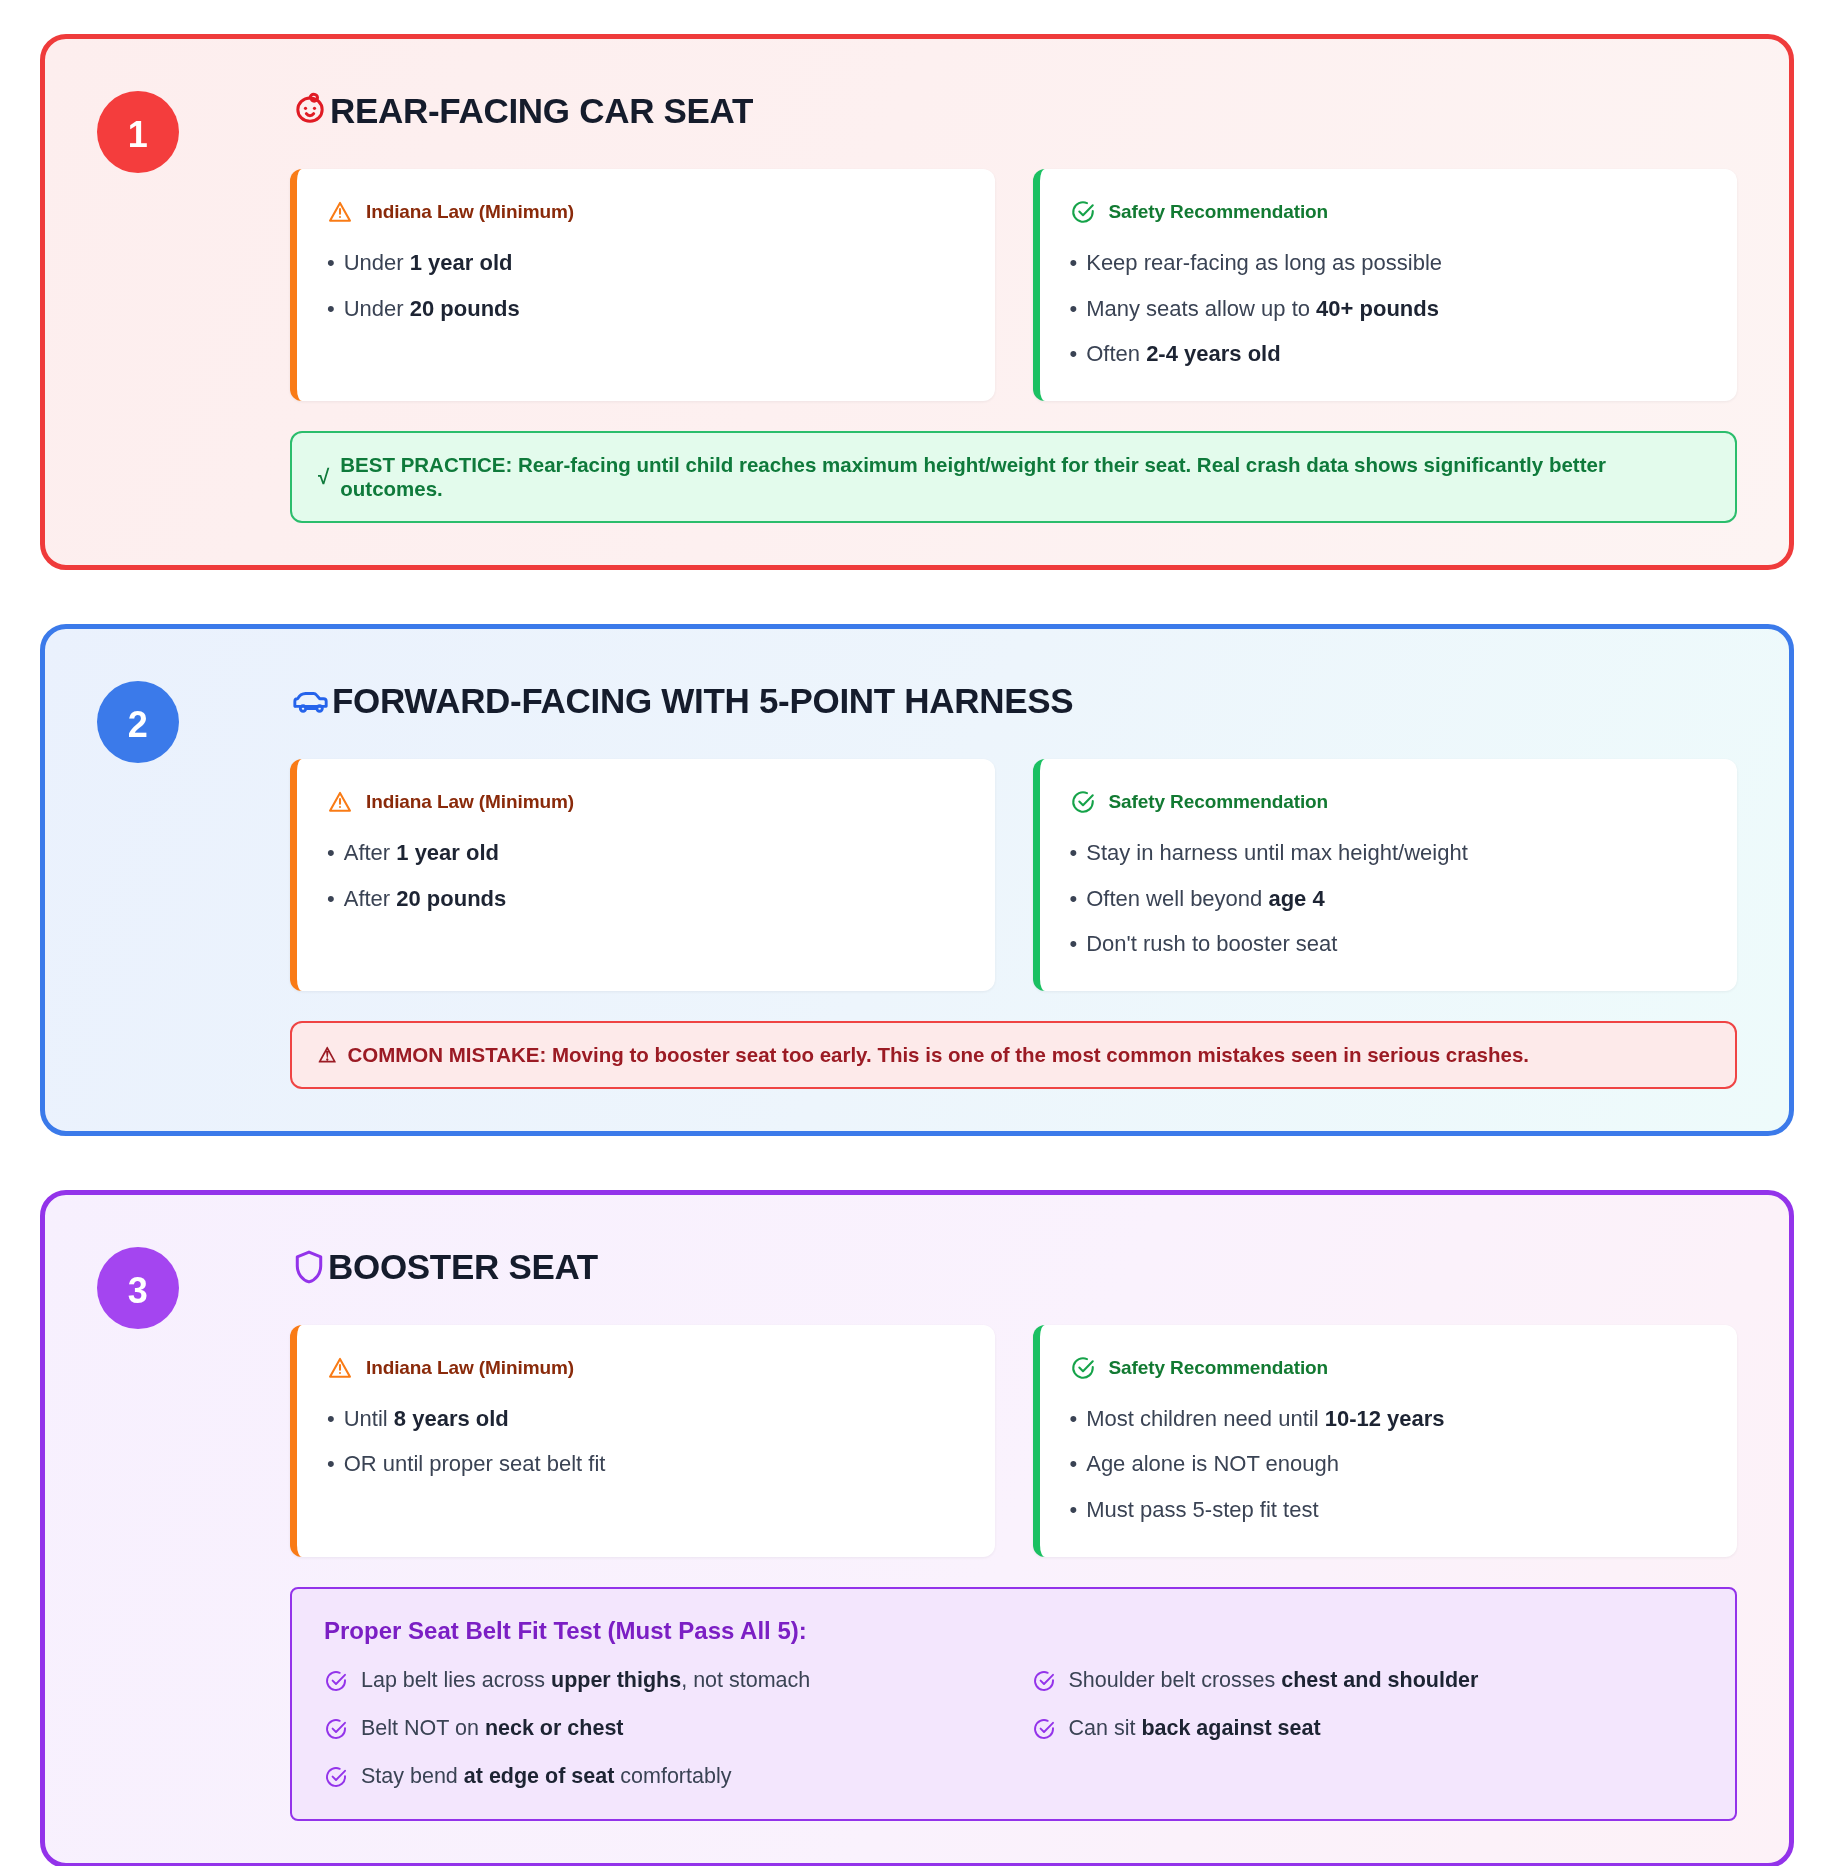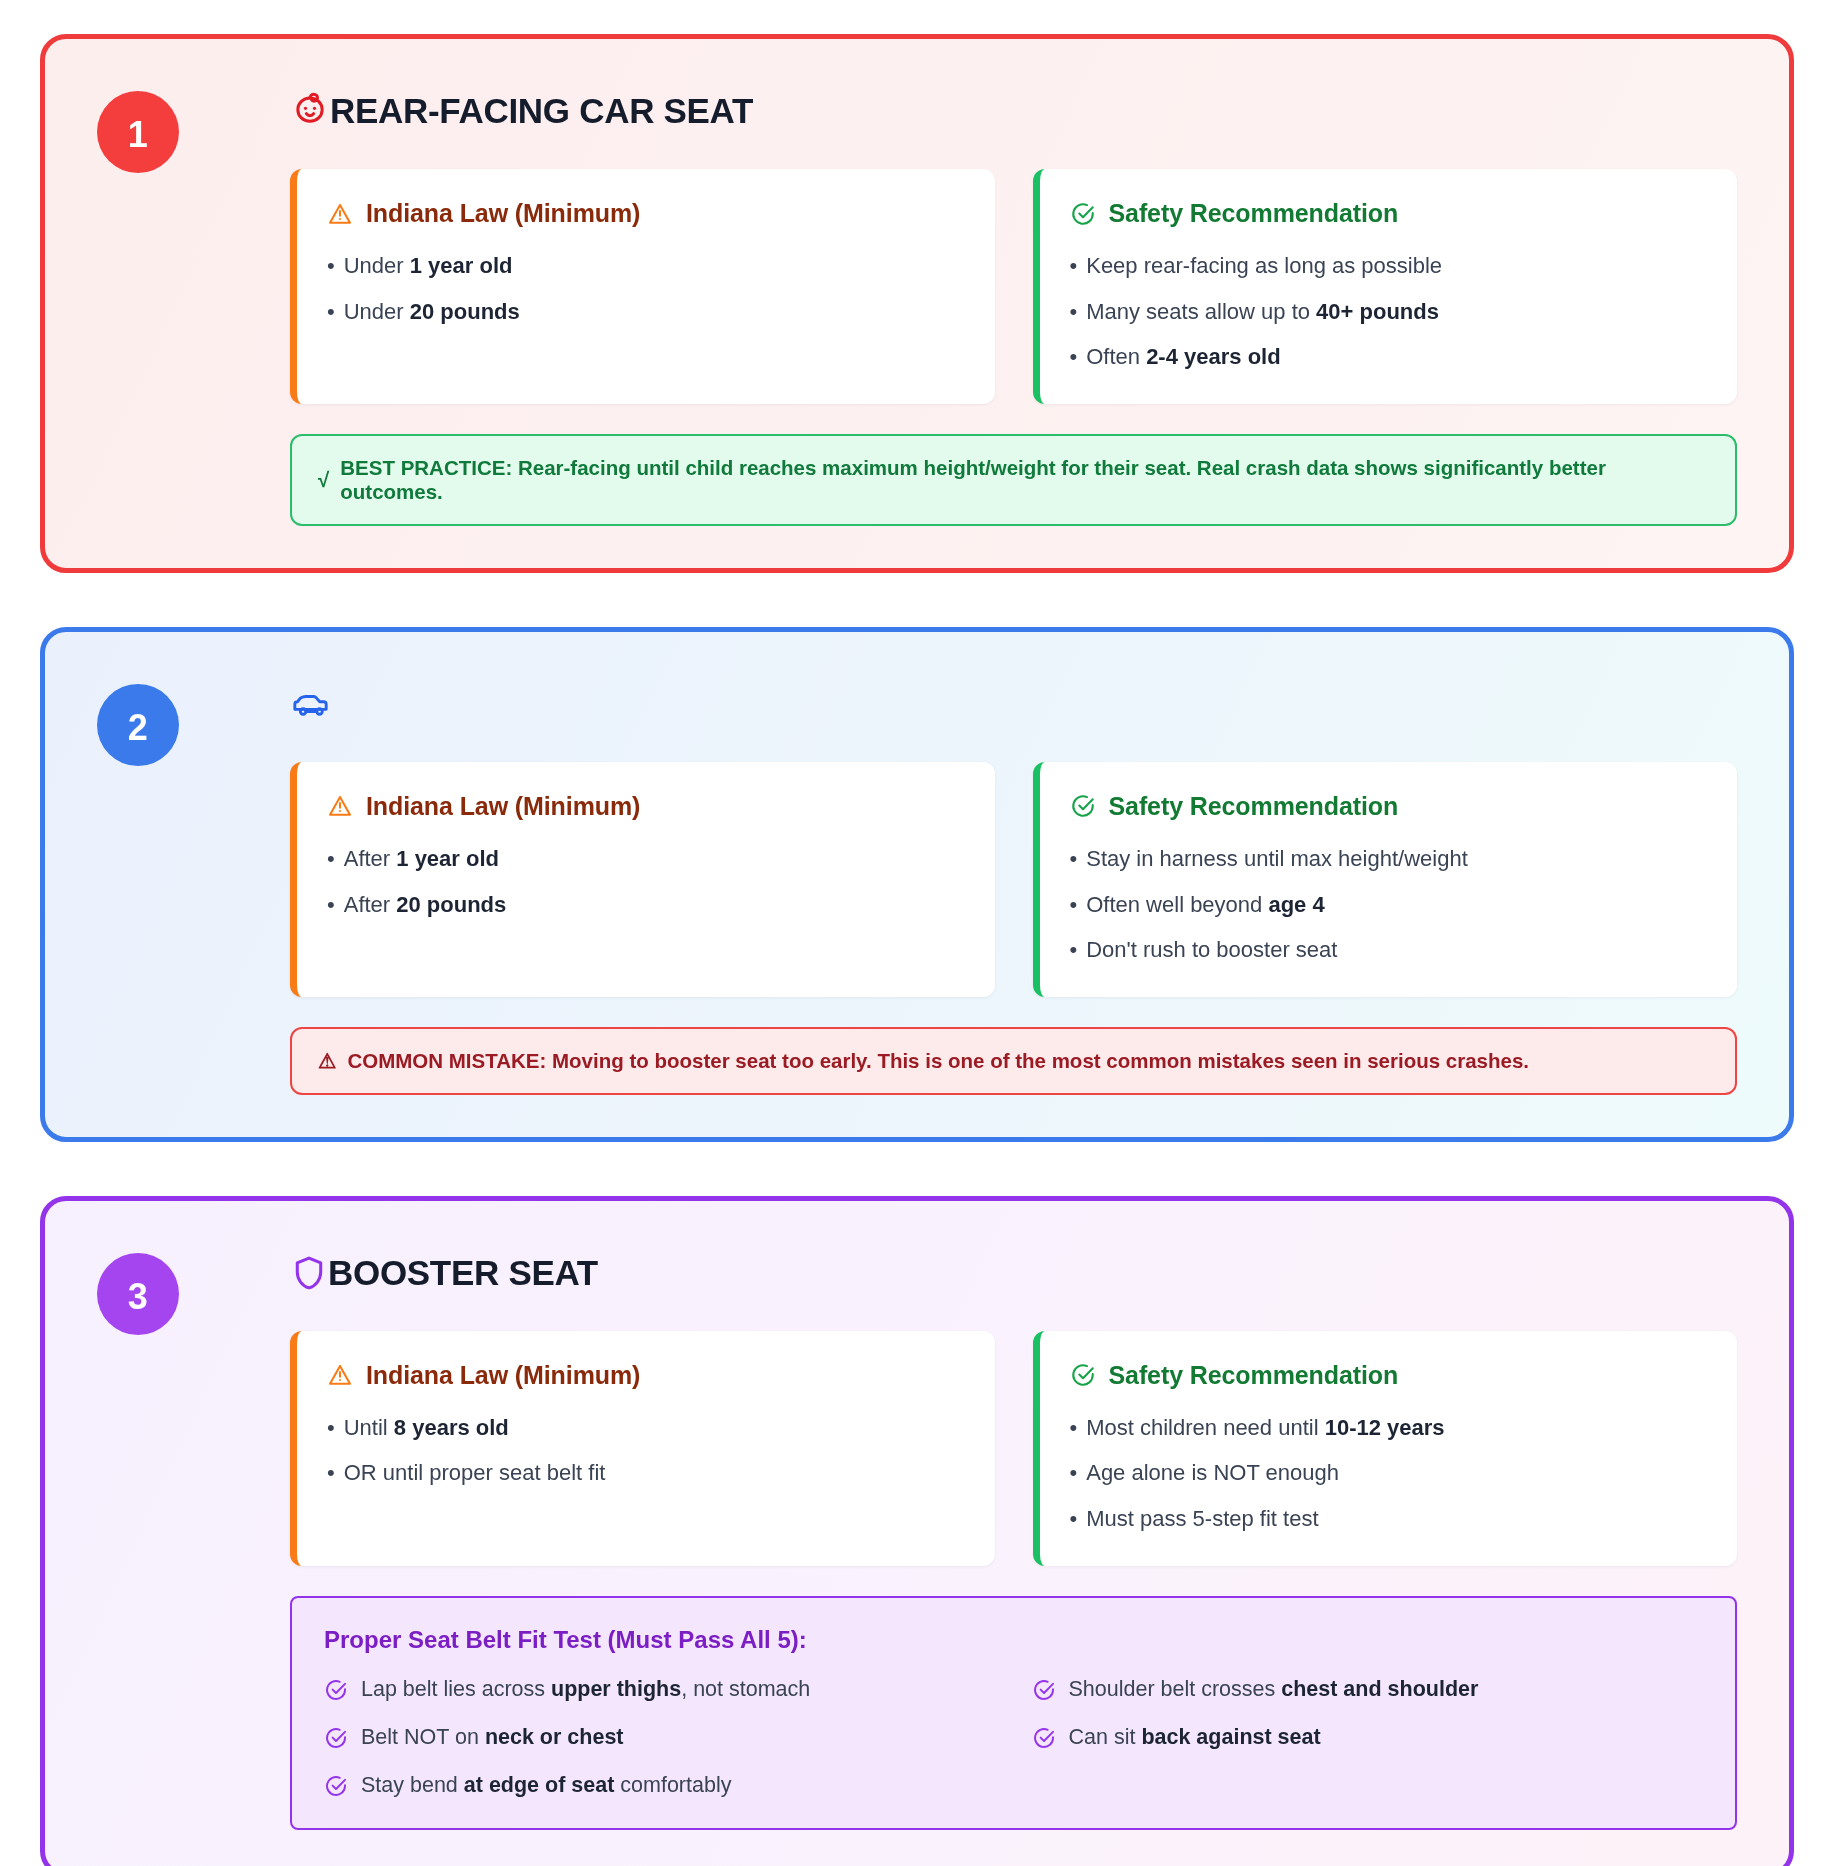--- a/index.html
+++ b/index.html
@@ -91,21 +91,21 @@
   .panel.law { border-left-color: #f97b16; }
   .panel.rec { border-left-color: #1bc062; }
 
   .panel-head {
     display: flex;
     align-items: center;
     gap: 13px;
     margin-bottom: 26px;
   }
   .panel-head .ph-title {
-    font-size: 25px;
+    font-size: 19px;
     font-weight: bold;
     letter-spacing: -0.1px;
   }
   .panel.law .ph-title { color: #8a2a0a; }
   .panel.rec .ph-title { color: #127a32; }
 
   .bullets { list-style: none; }
   .bullets li {
     font-size: 22px;
     color: #3a4354;
@@ -261,20 +261,21 @@
     <div class="stage-head">
       <span class="head-icon">
         <svg width="42" height="42" viewBox="0 0 26 24" fill="none" stroke="#2563eb" stroke-width="1.8" stroke-linecap="round" stroke-linejoin="round">
           <path d="M3.4 15.3h19v-3.1c0-0.9-0.7-1.6-1.6-1.6h-2.4l-2.1-2.4c-0.4-0.5-1-0.8-1.7-0.8H9.9"></path>
           <path d="M9.9 7.4c-2.6 0-4.2 1.3-5.1 3.2h-0.3A1.5 1.5 0 0 0 3 12.1v3.2"></path>
           <circle cx="8.1" cy="16.6" r="1.7"></circle>
           <circle cx="18.3" cy="16.6" r="1.7"></circle>
           <path d="M9.9 16.6h6.6"></path>
         </svg>
       </span>
+      <h2 class="stage-title">FORWARD-FACING WITH 5-POINT HARNESS</h2>
     </div>
 
     <div class="panels">
       <div class="panel law">
         <div class="panel-head">
           <span>
             <svg width="26" height="26" viewBox="0 0 24 24" fill="none" stroke="#f97b16" stroke-width="1.9" stroke-linejoin="round">
               <path d="M12 3.6 2.8 20h18.4L12 3.6z"></path>
               <path d="M12 9.3v4.2" stroke-linecap="round"></path>
               <circle cx="12" cy="16.6" r="0.95" fill="#f97b16" stroke="none"></circle>

